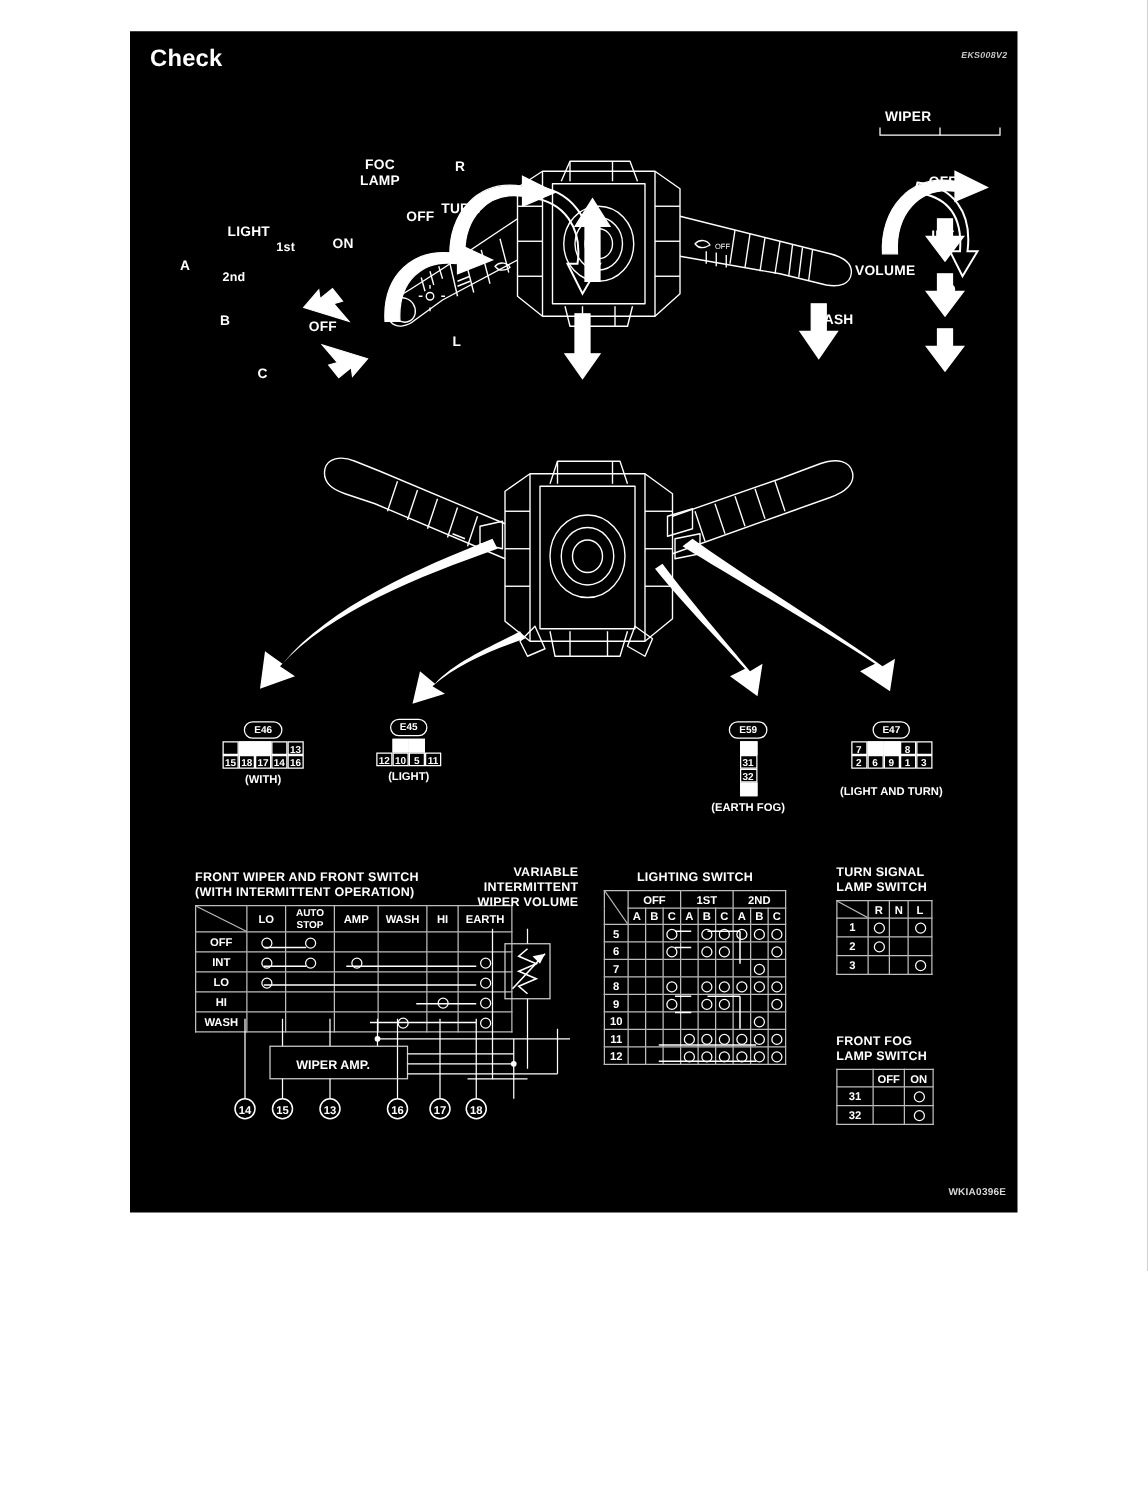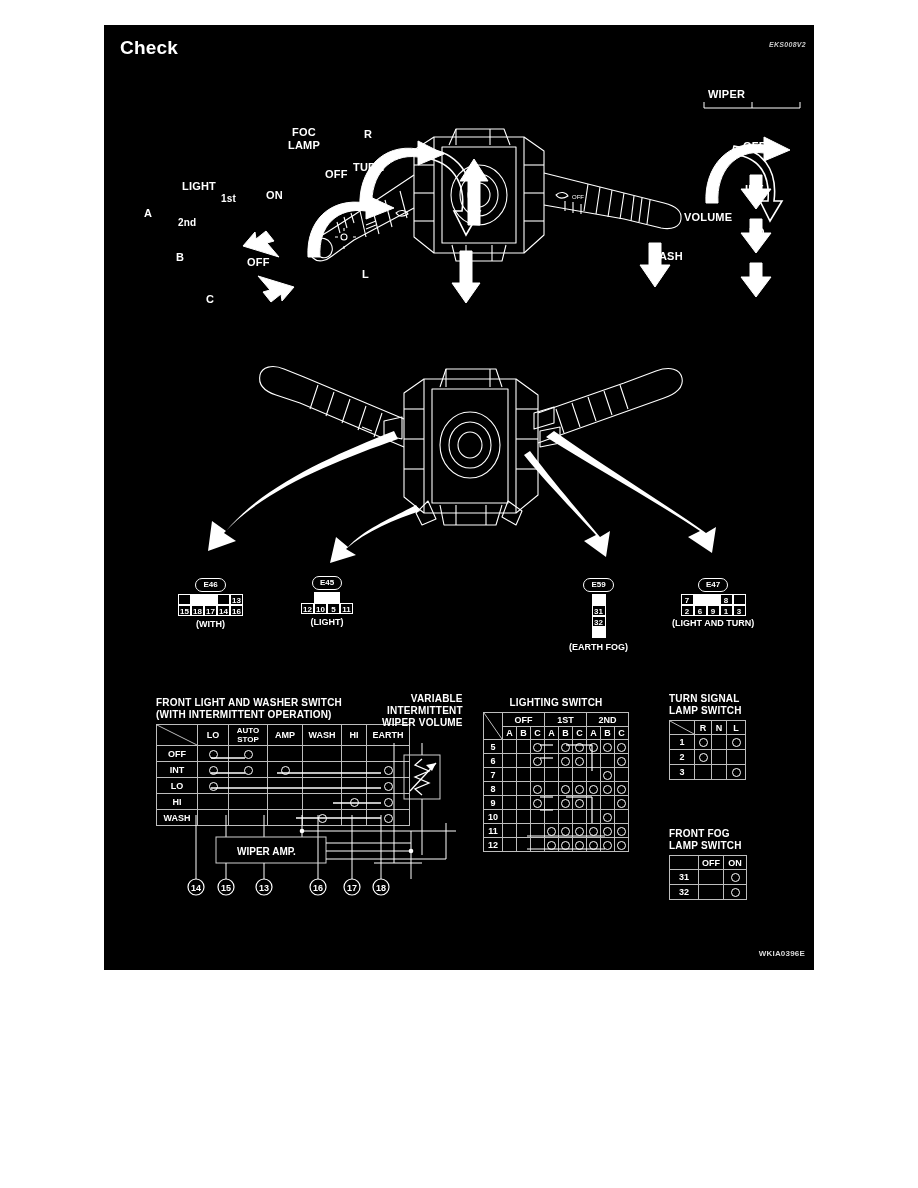--- a/index.html
+++ b/index.html
@@ -258,25 +258,25 @@
           </div>
           <div class="pinrow">
             <span class="pin">2</span>
             <span class="pin">6</span>
             <span class="pin">9</span>
             <span class="pin">1</span>
             <span class="pin">3</span>
           </div>
         </div>
       </div>
-      <div class="connText" style="margin-top:2px;text-align:right;">(LIGHT AND TURN)</div>
+      <div class="connText" style="margin-top:13px;text-align:right;">(LIGHT AND TURN)</div>
     </div>
 
     <div class="tblbox" style="left:52px;top:672px;">
-      <div class="cap">FRONT LIGHT AND WASHER SWITCH</div>
+      <div class="cap">FRONT WIPER AND FRONT SWITCH</div>
       <div class="cap">(WITH INTERMITTENT OPERATION)</div>
       <table class="d" style="margin-top:3px;">
         <thead>
           <tr>
             <th style="width:40px;height:20px;">
               <svg width="40" height="20" style="position:static;display:block;">
                   <line x1="0" y1="0" x2="40" y2="20" stroke="#bdbdbd" stroke-width="1"></line>
                 </svg>
             </th>
             <th style="width:30px;">LO</th>

